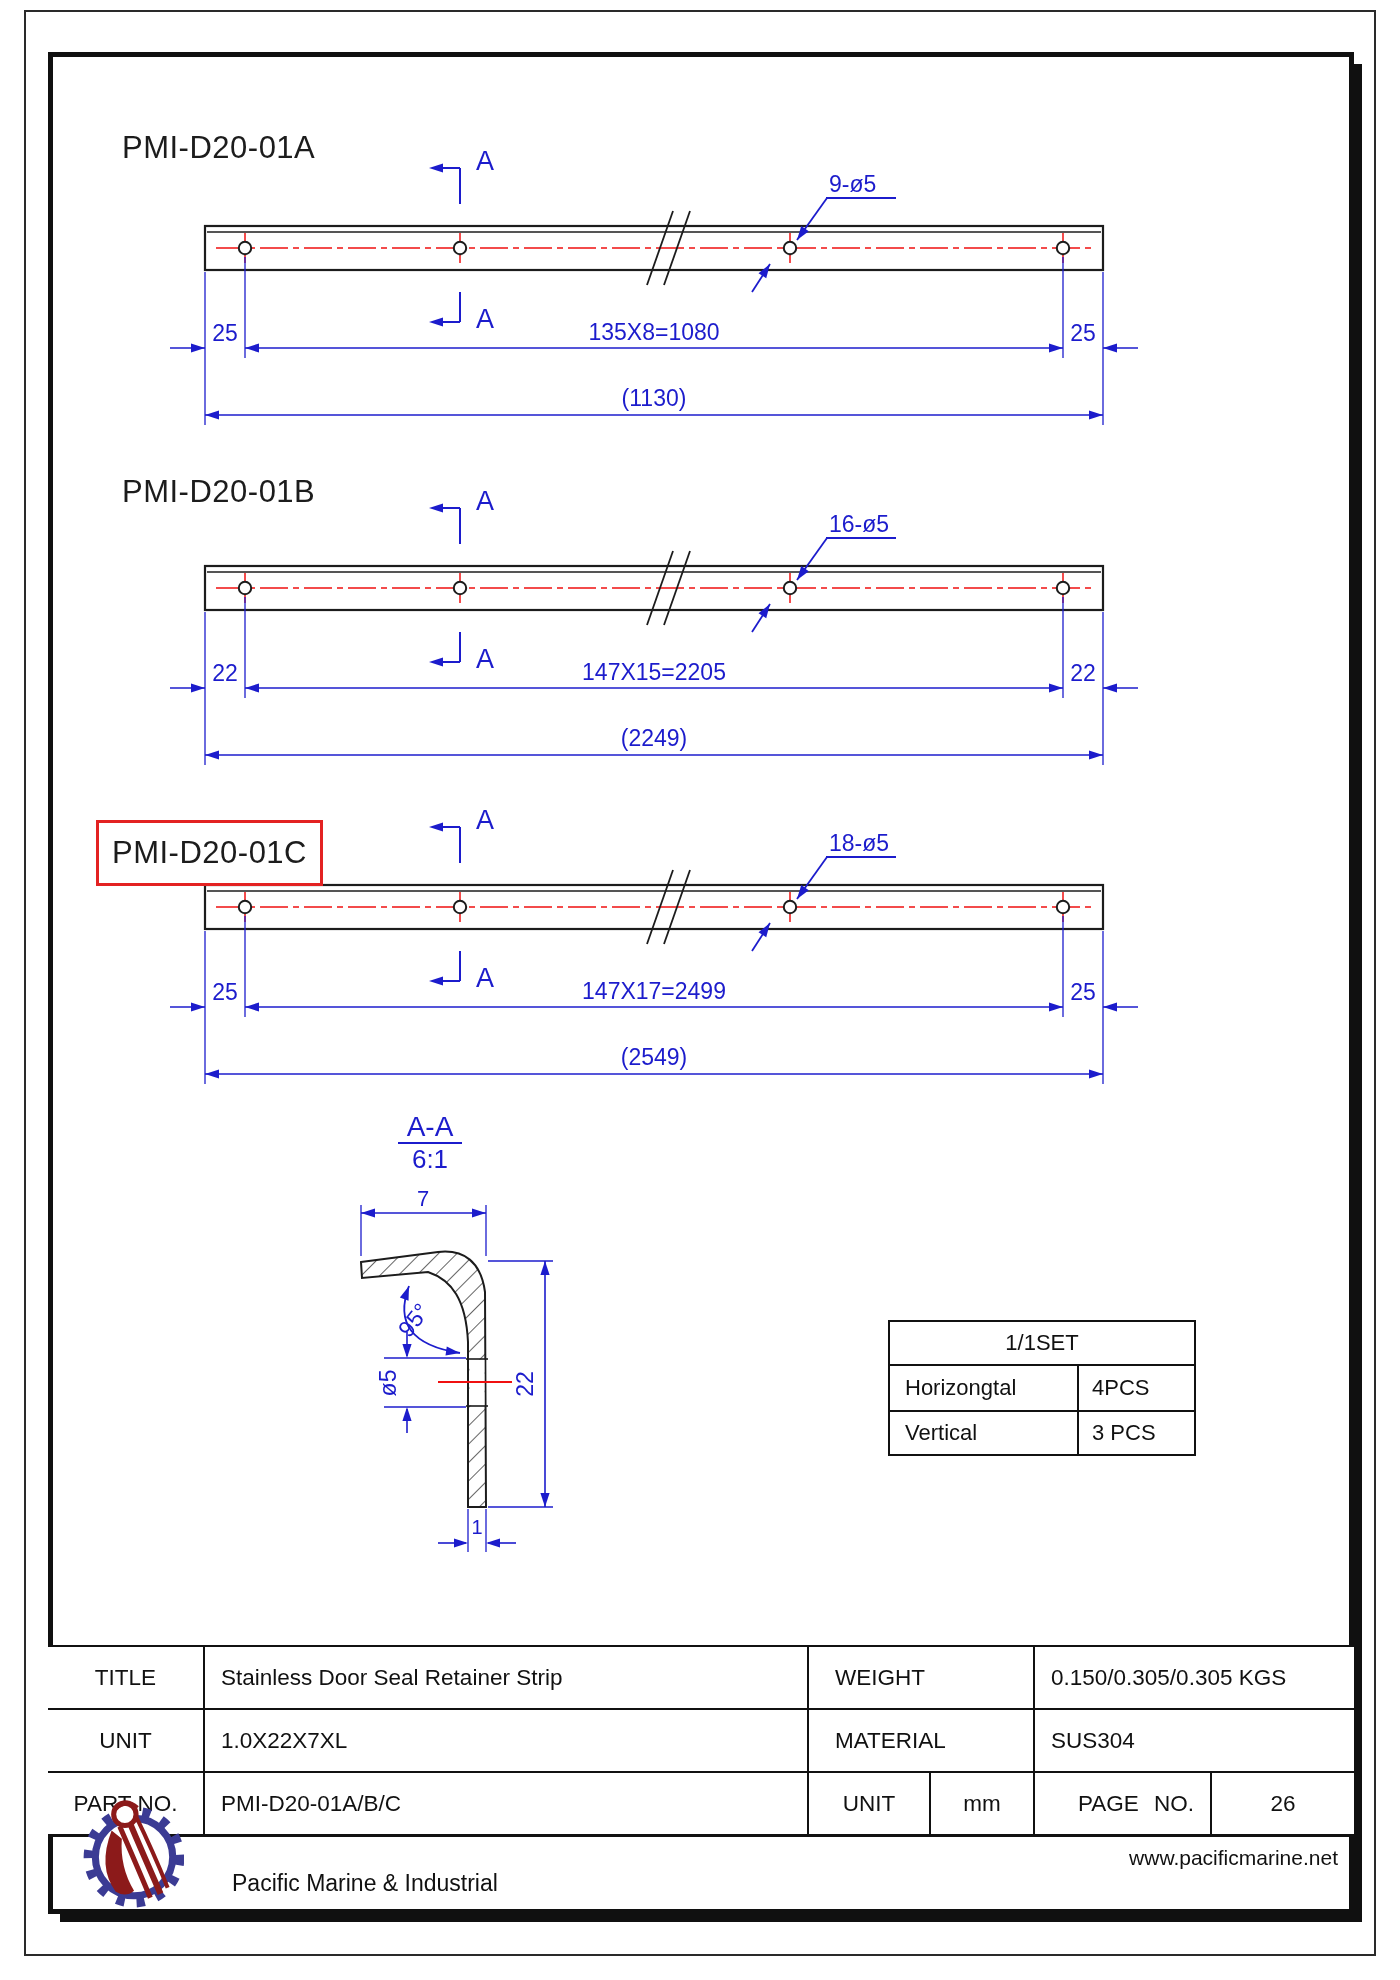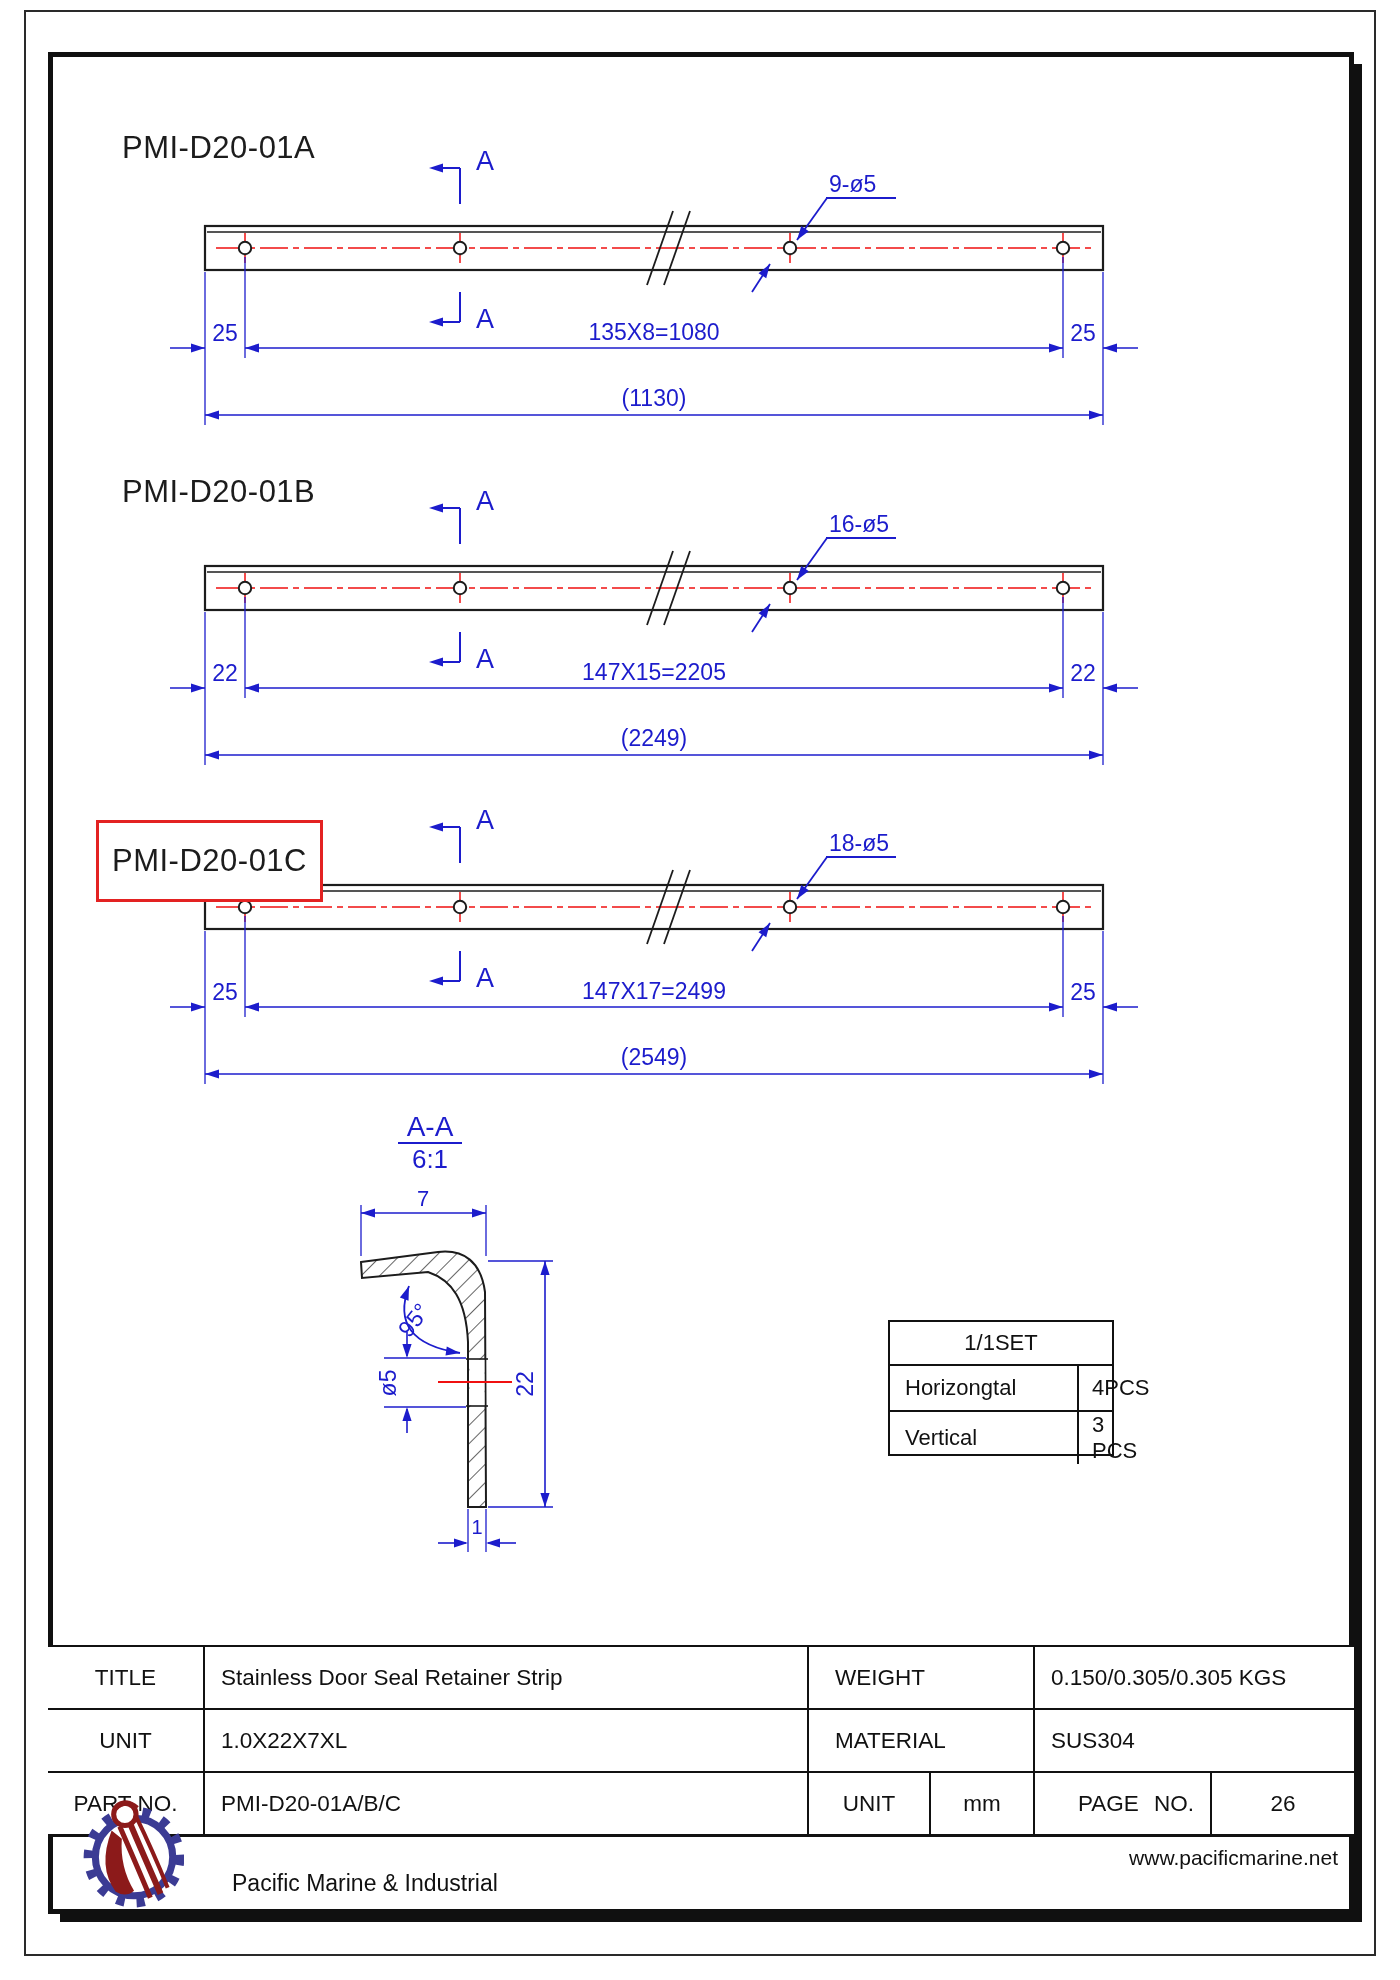--- a/index.html
+++ b/index.html
@@ -4,23 +4,23 @@
 <style>
   * { box-sizing: border-box; margin: 0; padding: 0; }
   body { background:#ffffff; font-family:"Liberation Sans", sans-serif; }
   .page { position:relative; width:1400px; height:1980px; background:#fff; overflow:hidden; }
   .outer-border { position:absolute; left:24px; top:10px; width:1352px; height:1946px; border:2px solid #2a2a2a; }
   .inner-frame { position:absolute; left:48px; top:52px; width:1306px; height:1862px; border:5px solid #101010; box-shadow:10px 10px 0 -2px #101010; background:transparent; }
   #canvas { position:absolute; left:0; top:0; pointer-events:none; }
   svg text { font-family:"Liberation Sans", sans-serif; }
 
   .part-label { position:absolute; font-size:31px; color:#1c1c1c; letter-spacing:.5px; white-space:nowrap; background:#fff; }
-  .part-label.highlighted { border:3px solid #e32222; padding:20px 13px; }
-
-  .set-table { position:absolute; left:888px; top:1320px; width:226px; border:2px solid #111; font-size:22px; color:#111; background:#fff; }
+  .part-label.highlighted { border:3px solid #e32222; padding:12px 13px; }
+
+  .set-table { position:absolute; left:888px; top:1320px; width:308px; border:2px solid #111; font-size:22px; color:#111; background:#fff; }
   .set-header { height:44px; display:flex; align-items:center; justify-content:center; border-bottom:2px solid #111; }
   .set-row { display:grid; grid-template-columns:189px 1fr; height:44px; }
   .set-row.second { border-top:2px solid #111; }
   .set-cell-l { display:flex; align-items:center; padding-left:15px; border-right:2px solid #111; }
   .set-cell-v { display:flex; align-items:center; padding-left:13px; }
 
   .title-block { position:absolute; left:48px; top:1645px; width:1306px; color:#111; font-size:22.5px; background:#fff; border-bottom:3px solid #111; }
   .tb-row { display:grid; height:63px; border-top:2.5px solid #111; }
   .tb-row.r12 { grid-template-columns:157px 604px 226px 1fr; }
   .tb-row.r3  { grid-template-columns:157px 604px 122px 104px 177px 1fr; }

